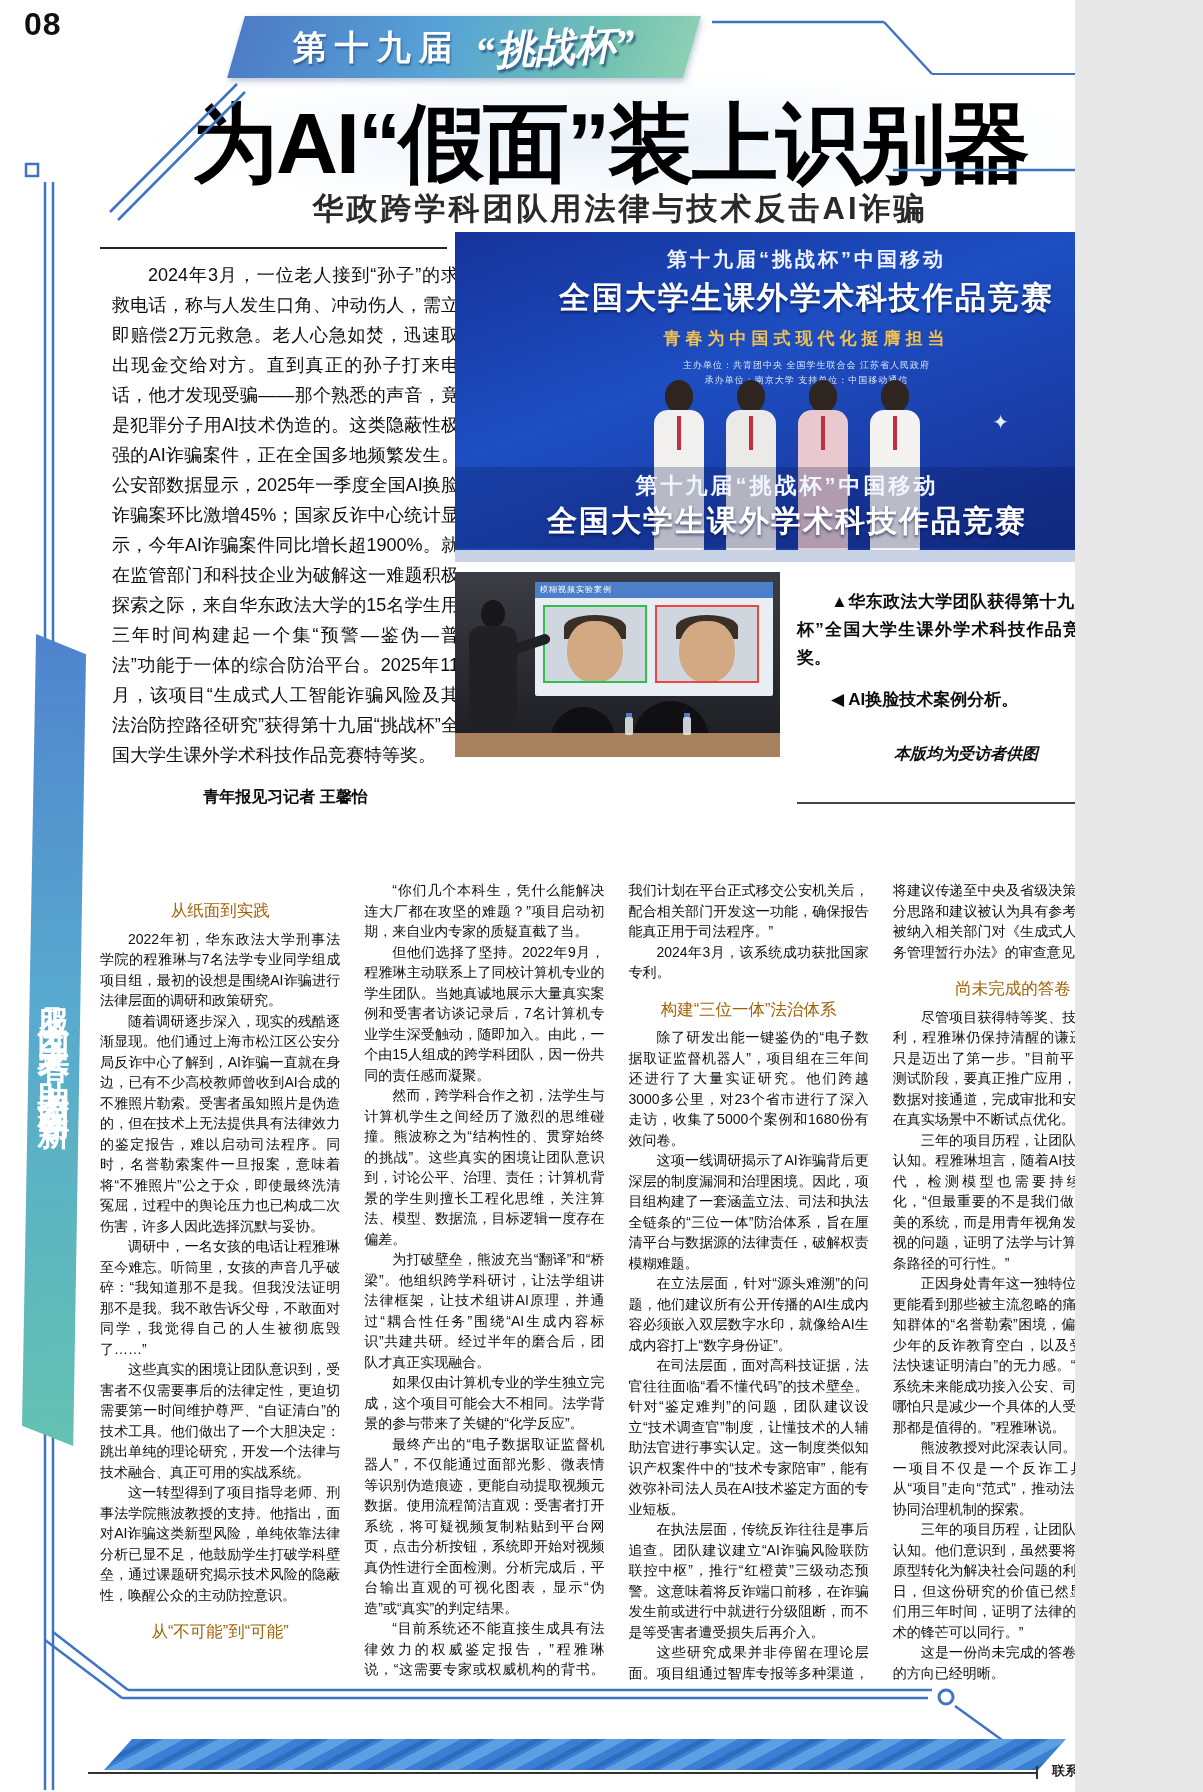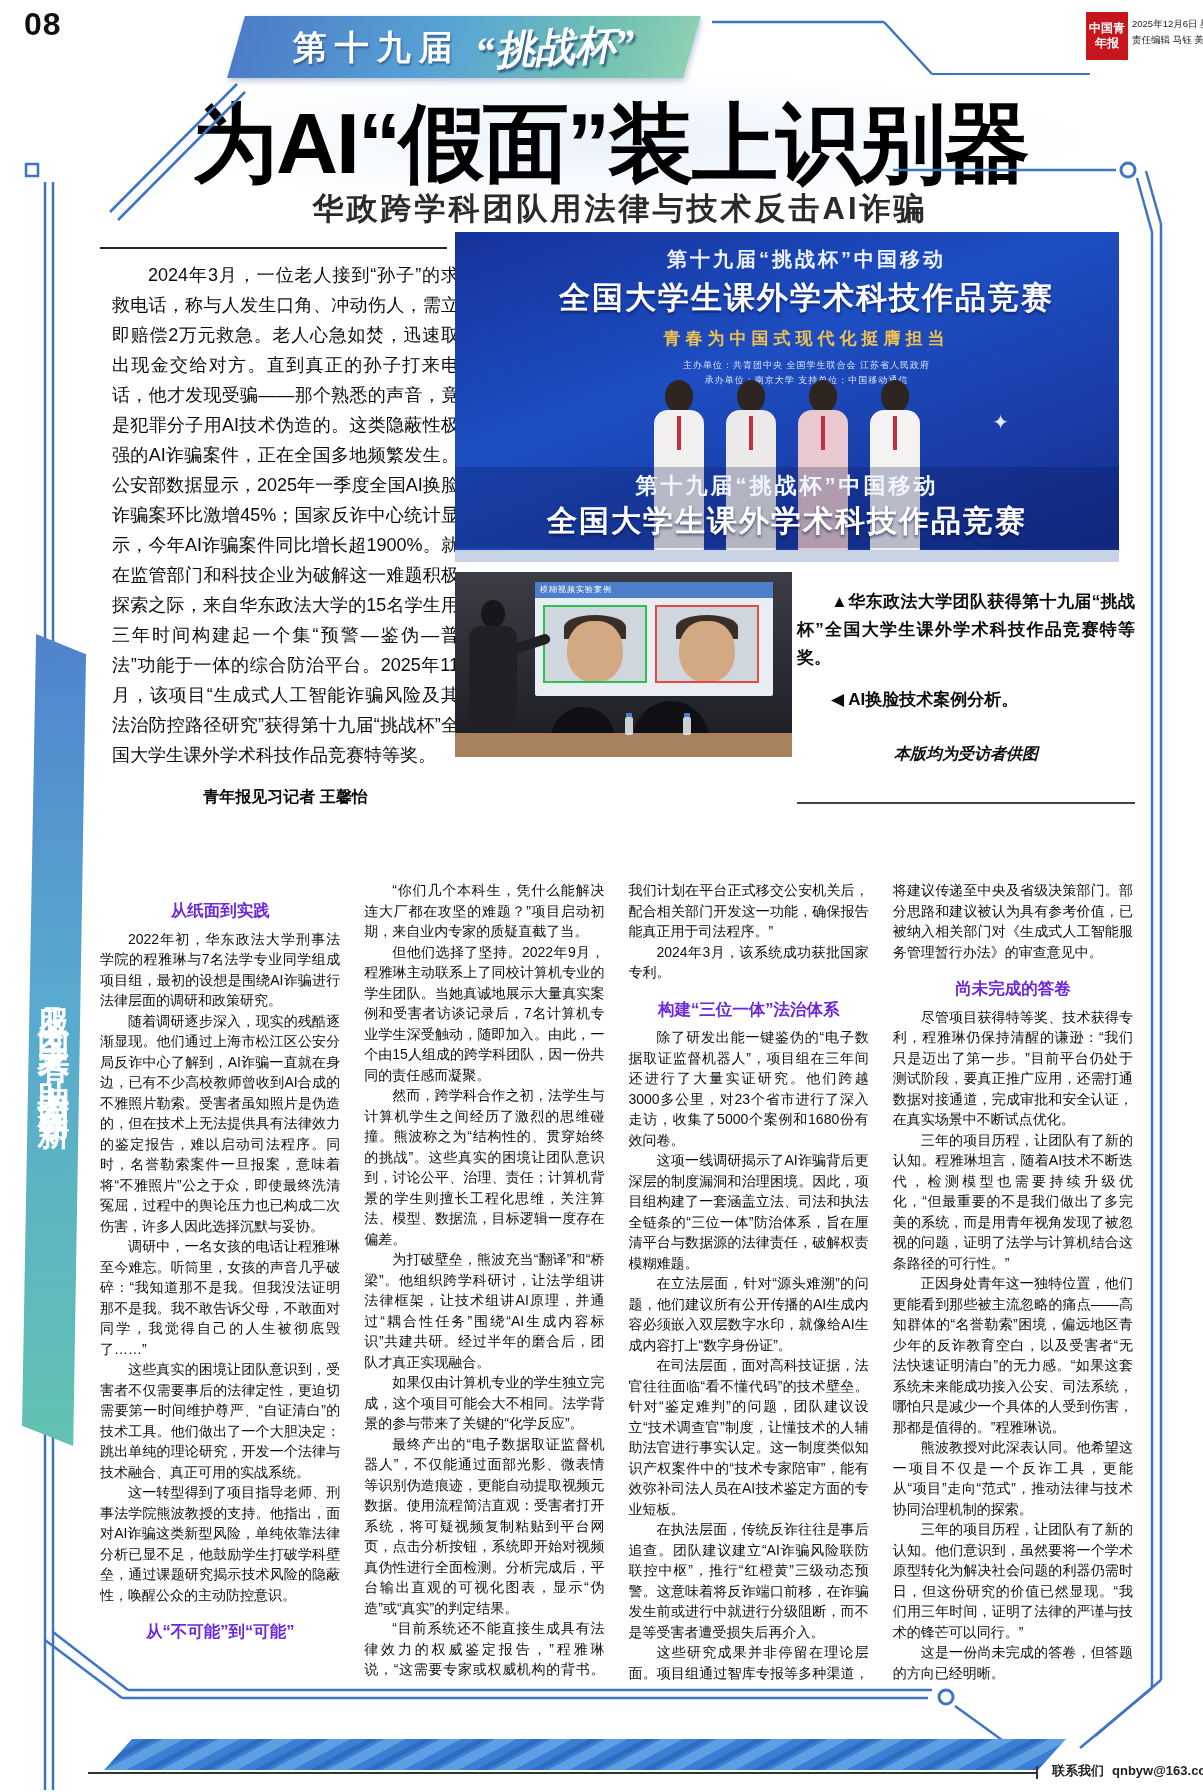--- a/index.html
+++ b/index.html
@@ -1,16 +1,16 @@
 <!DOCTYPE html>
 <html><head>
 <meta charset="utf-8">
 <style>
   html,body{margin:0;padding:0;background:#e8e8e8;}
-  .page{position:relative;width:1203px;height:1792px;background:#ffffff;overflow:hidden;
+  .page{position:relative;width:1075px;height:1792px;background:#ffffff;overflow:hidden;
         font-family:"Liberation Sans","DejaVu Sans",sans-serif;color:#111;}
   .abs{position:absolute;}
   svg.deco{position:absolute;left:0;top:0;pointer-events:none;z-index:3;}
 
   
   .pageno{left:24px;top:6px;font-size:32px;font-weight:700;letter-spacing:1px;z-index:4;}
   .banner{left:236px;top:16px;width:456px;height:62px;z-index:4;
           background:linear-gradient(95deg,#4d7cc6 0%,#57a3d6 45%,#6fc0b2 80%,#8ed0b4 100%);
           transform:skewX(-16deg);box-shadow:2px 3px 6px rgba(60,90,140,.35);
           display:flex;align-items:center;justify-content:center;}
@@ -56,21 +56,21 @@
   .person .body{position:absolute;left:2px;top:30px;width:50px;height:142px;border-radius:14px 14px 4px 4px;}
   .person .lanyard{position:absolute;left:50%;transform:translateX(-50%);top:36px;width:4px;height:34px;background:#c03040;}
   .person:nth-child(1) .body{background:#f2f0ee;}
   .person:nth-child(2) .body{background:#eceae8;}
   .person:nth-child(3) .body{background:#e9c9cf;}
   .person:nth-child(4) .body{background:#f5f3f1;}
   .sparkle{position:absolute;right:110px;top:178px;color:rgba(255,255,255,.9);font-size:20px;}
 
   
   .photo2{left:455px;top:572px;width:325px;height:185px;z-index:2;overflow:hidden;
-          background:linear-gradient(180deg,#3c3d44 0%,#2a2b31 55%,#1b1c21 100%);padding-left:12px;}
+          background:linear-gradient(180deg,#3c3d44 0%,#2a2b31 55%,#1b1c21 100%);}
   .screen{position:absolute;left:80px;top:10px;width:238px;height:114px;background:#e9eef4;border-radius:2px;}
   .screen-bar{height:16px;background:#4d7ec9;color:#fff;font-size:8px;line-height:16px;padding-left:5px;letter-spacing:1px;}
   .faces{display:flex;gap:8px;padding:7px 8px;}
   .facebox{width:104px;height:78px;box-sizing:border-box;background:#cfd6dd;position:relative;overflow:hidden;}
   .facebox.real{border:2px solid #2fbf4d;}
   .facebox.fake{border:2px solid #e8483f;}
   .face{position:absolute;left:50%;transform:translateX(-50%);top:14px;width:56px;height:62px;border-radius:45% 45% 48% 48%;background:#d2a983;}
   .hair{position:absolute;left:50%;transform:translateX(-50%);top:8px;width:62px;height:24px;border-radius:50% 50% 0 0;background:#3a2e28;}
   .presenter{position:absolute;left:8px;top:28px;width:60px;height:157px;}
   .presenter .p-head{position:absolute;left:18px;top:0;width:24px;height:28px;border-radius:50%;background:#17171a;}
@@ -87,21 +87,21 @@
   
   .captions{left:797px;top:588px;width:338px;z-index:2;font-weight:700;font-size:17px;line-height:28px;text-align:justify;color:#0d0d0d;}
   .captions p{margin:0 0 14px;text-indent:2em;}
   .credit{text-align:center;font-weight:700;font-size:16px;margin-top:26px;font-style:italic;}
   .cap-rule{left:797px;top:802px;width:338px;height:1.5px;background:#444;z-index:2;}
 
   
   .article{left:100px;top:880px;width:1033px;height:840px;z-index:2;overflow:hidden;
            column-count:4;column-gap:24px;font-size:14px;line-height:20.5px;text-align:justify;color:#0e0e0e;}
   .article p{margin:0;text-indent:2em;}
-  .sec-heading{break-inside:avoid;text-align:center;font-size:16.5px;font-weight:700;margin:16px 0 8px;text-indent:0;color:#6d28d9;}
+  .sec-heading{break-inside:avoid;text-align:center;font-size:16.5px;font-weight:400;margin:16px 0 8px;text-indent:0;color:#a16207;}
   .sec-heading.first{margin-top:20px;}
 
   
   .side-banner{left:22px;top:634px;width:64px;height:812px;z-index:4;
                background:linear-gradient(178deg,#4f83cd 0%,#58a9cf 45%,#63c2b1 100%);
                clip-path:polygon(22% 0,100% 2.5%,80% 100%,0 97.5%);
                display:flex;align-items:center;justify-content:center;
                box-shadow:2px 2px 5px rgba(70,110,160,.3);}
   .side-text{writing-mode:vertical-rl;color:#fff;font-size:32px;font-weight:700;letter-spacing:7px;
              font-family:"Liberation Serif","DejaVu Serif",serif;white-space:pre-line;text-align:center;}

